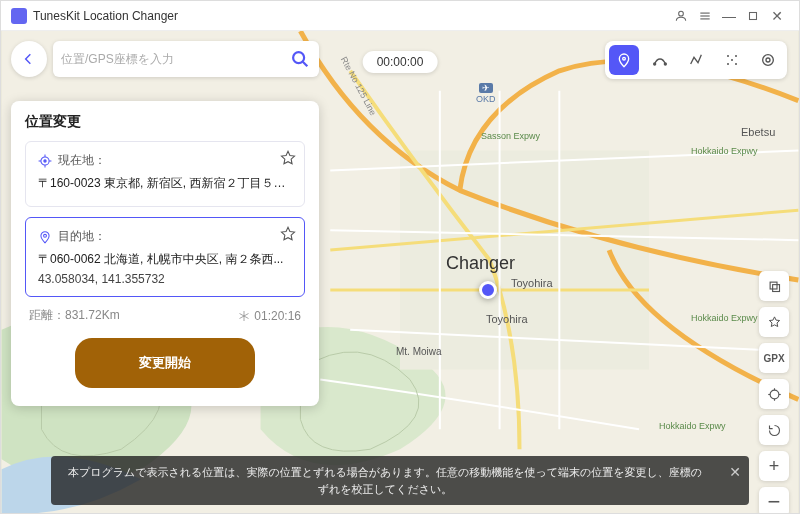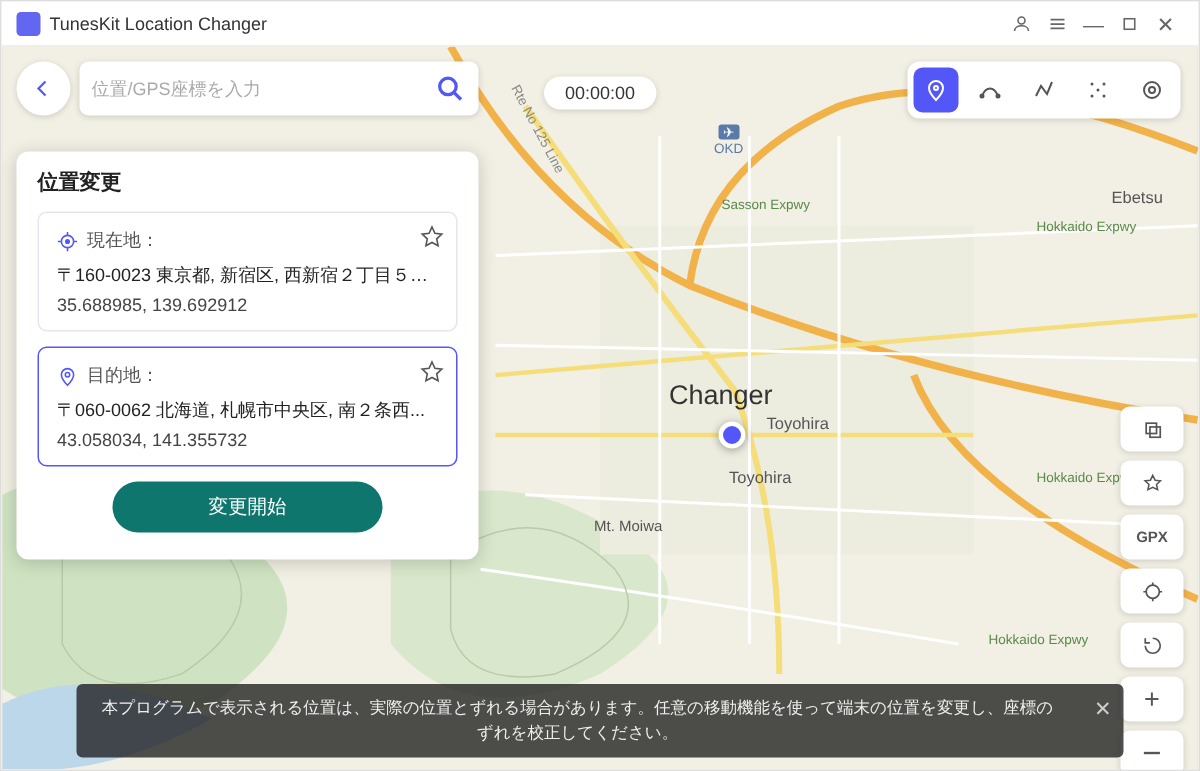--- a/index.html
+++ b/index.html
@@ -34,34 +34,34 @@
 .locbox .row1 { display: flex; align-items: center; gap: 6px; font-size: 12px; color: #555; margin-bottom: 6px; }
 .locbox .row1 .icn { width: 14px; height: 14px; color: #5457f7; }
 .locbox .star { position: absolute; top: 8px; right: 8px; width: 16px; height: 16px; color: #555; cursor: pointer; }
 .locbox .addr { font-size: 12px; color: #222; white-space: nowrap; overflow: hidden; text-overflow: ellipsis; margin-bottom: 4px; }
 .locbox .coords { font-size: 12px; color: #444; }
 
 .metarow { display: flex; justify-content: space-between; align-items: center; font-size: 12px; color: #888; margin: 6px 4px 14px 4px; }
 .metarow .eta { display: flex; align-items: center; gap: 4px; }
 .metarow .eta svg { width: 12px; height: 12px; }
 
-.startbtn { display: block; margin: 0 auto; width: 180px; height: 34px; border: none; border-radius: 17px; background: #0f766e; color: #fff; font-size: 13px; cursor: pointer; }
+.startbtn { display: block; margin: 0 auto; width: 180px; height: 50px; border: none; border-radius: 17px; background: #a16207; color: #fff; font-size: 13px; cursor: pointer; font-weight: bold; }
 
 
 .timer { position: absolute; top: 50px; left: 50%; transform: translateX(-50%); background: #fff; border-radius: 14px; padding: 4px 14px; font-size: 12px; color: #333; box-shadow: 0 1px 4px rgba(0,0,0,.15); }
 
 
 .modes { position: absolute; top: 40px; right: 12px; display: flex; gap: 6px; background: #fff; border-radius: 8px; padding: 4px; box-shadow: 0 1px 4px rgba(0,0,0,.15); }
 .modes .mb { width: 30px; height: 30px; border-radius: 6px; display: flex; align-items: center; justify-content: center; cursor: pointer; color: #555; }
 .modes .mb.active { background: #5457f7; color: #fff; }
 .modes .mb svg { width: 16px; height: 16px; }
 
 
 .tools { position: absolute; right: 10px; top: 270px; display: flex; flex-direction: column; gap: 6px; }
-.tools .tb { width: 42px; height: 30px; background: #fff; border-radius: 6px; box-shadow: 0 1px 4px rgba(0,0,0,.15); display: flex; align-items: center; justify-content: center; font-size: 10px; color: #555; cursor: pointer; }
+.tools .tb { width: 30px; height: 30px; background: #fff; border-radius: 6px; box-shadow: 0 1px 4px rgba(0,0,0,.15); display: flex; align-items: center; justify-content: center; font-size: 10px; color: #555; cursor: pointer; }
 .tools .tb svg { width: 15px; height: 15px; }
 
 
 .pin { position: absolute; top: 250px; left: 478px; width: 18px; height: 18px; border-radius: 50%; background: #5457f7; border: 3px solid #fff; box-shadow: 0 1px 6px rgba(0,0,0,.35); }
 
 
 .notice { position: absolute; bottom: 8px; left: 50px; right: 50px; background: rgba(30,30,30,.78); color: #eee; font-size: 11px; line-height: 1.5; padding: 8px 44px 8px 14px; border-radius: 4px; text-align: center; }
 .notice .close { position: absolute; right: 8px; top: 6px; color: #ccc; cursor: pointer; font-size: 14px; }
 
 
@@ -177,38 +177,48 @@
             <line x1="12" y1="19" x2="12" y2="23"></line>
             <line x1="1" y1="12" x2="5" y2="12"></line>
             <line x1="19" y1="12" x2="23" y2="12"></line>
           </svg>
         <span>現在地：</span>
       </div>
       <svg class="star" viewBox="0 0 24 24" fill="none" stroke="currentColor" stroke-width="1.6">
           <path d="M12 2l2.9 6.3 6.9.8-5.1 4.7 1.4 6.9L12 17.5 5.9 20.7l1.4-6.9L2.2 9.1l6.9-.8z"></path>
         </svg>
       <div class="addr">〒160-0023 東京都, 新宿区, 西新宿２丁目５番, Ja...</div>
-      <div class="coords">35.688985, 139.692912</div>
     </div>
 
     <div class="locbox active">
       <div class="row1">
         <svg class="icn" viewBox="0 0 24 24" fill="none" stroke="currentColor" stroke-width="1.8">
             <path d="M12 22s7-7.2 7-12a7 7 0 10-14 0c0 4.8 7 12 7 12z"></path>
             <circle cx="12" cy="10" r="2.5"></circle>
           </svg>
         <span>目的地：</span>
       </div>
       <svg class="star" viewBox="0 0 24 24" fill="none" stroke="currentColor" stroke-width="1.6">
           <path d="M12 2l2.9 6.3 6.9.8-5.1 4.7 1.4 6.9L12 17.5 5.9 20.7l1.4-6.9L2.2 9.1l6.9-.8z"></path>
         </svg>
       <div class="addr">〒060-0062 北海道, 札幌市中央区, 南２条西...</div>
       <div class="coords">43.058034, 141.355732</div>
     </div>
 
+    <div class="metarow">
+      <span><span>距離：</span><span>831.72Km</span></span>
+      <span class="eta">
+        <svg viewBox="0 0 24 24" stroke="currentColor" stroke-width="1.5" fill="none">
+            <line x1="12" y1="2" x2="12" y2="22"></line>
+            <line x1="3" y1="7" x2="21" y2="17"></line>
+            <line x1="3" y1="17" x2="21" y2="7"></line>
+          </svg>
+        <span>01:20:16</span>
+      </span>
+    </div>
 
     <button class="startbtn">変更開始</button>
   </div>
 </div>
 
 <div class="timer">00:00:00</div>
 
 <div class="modes">
   <div class="mb active">
       <svg viewBox="0 0 24 24" fill="none" stroke="currentColor" stroke-width="2">

